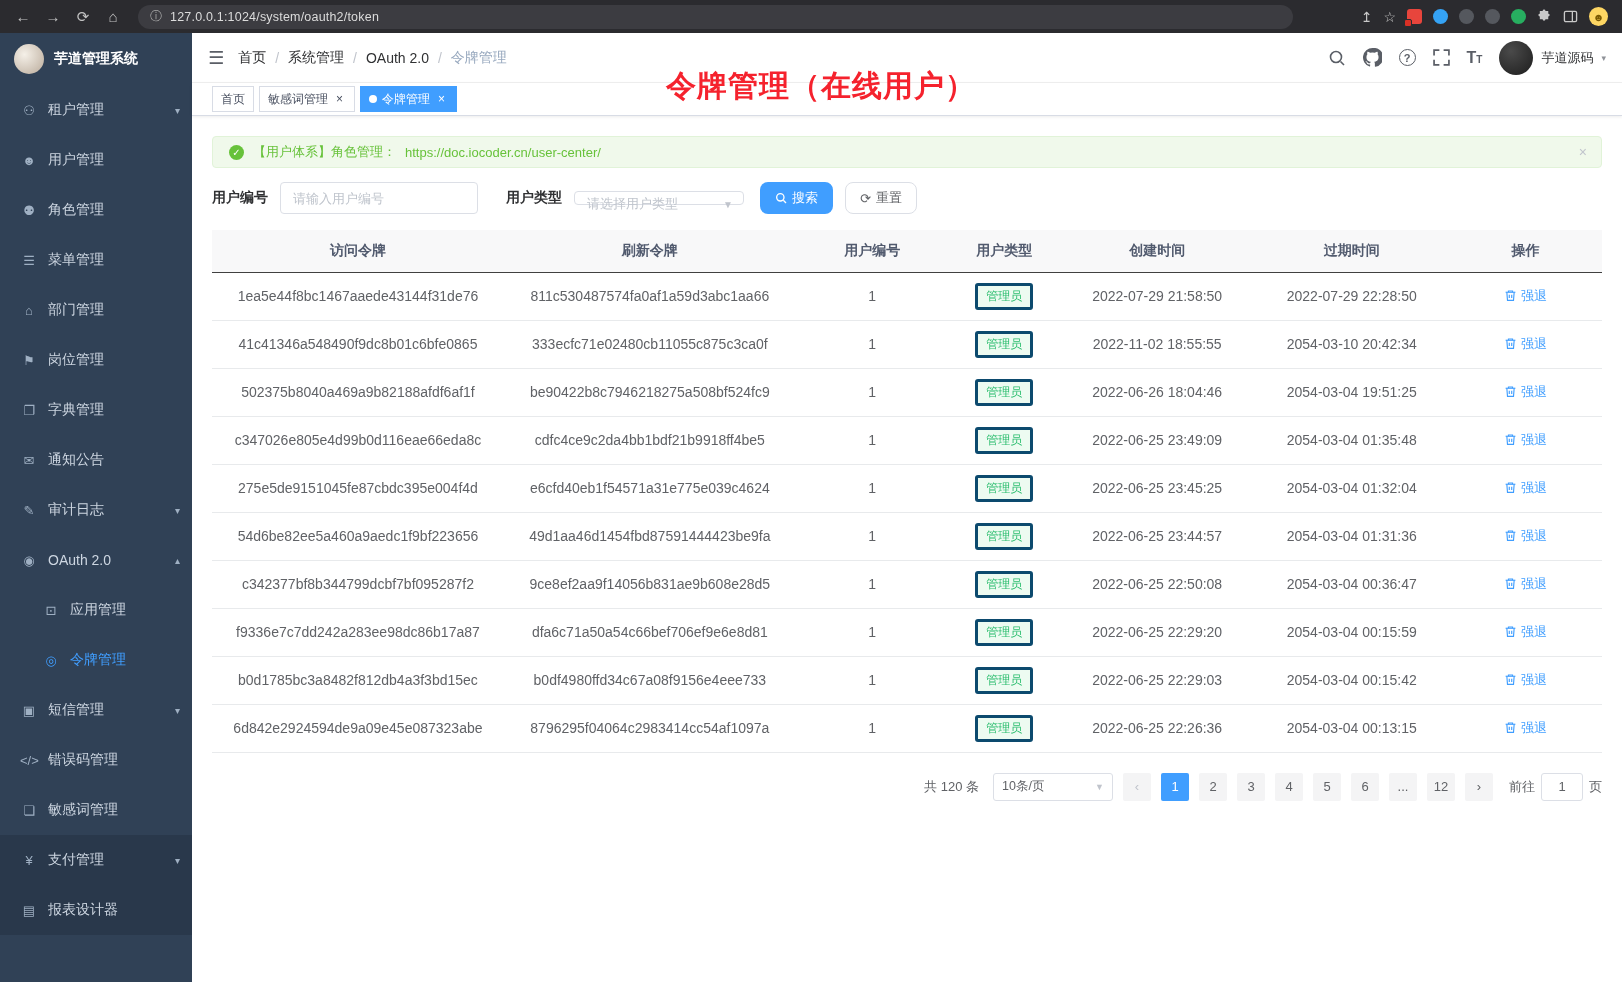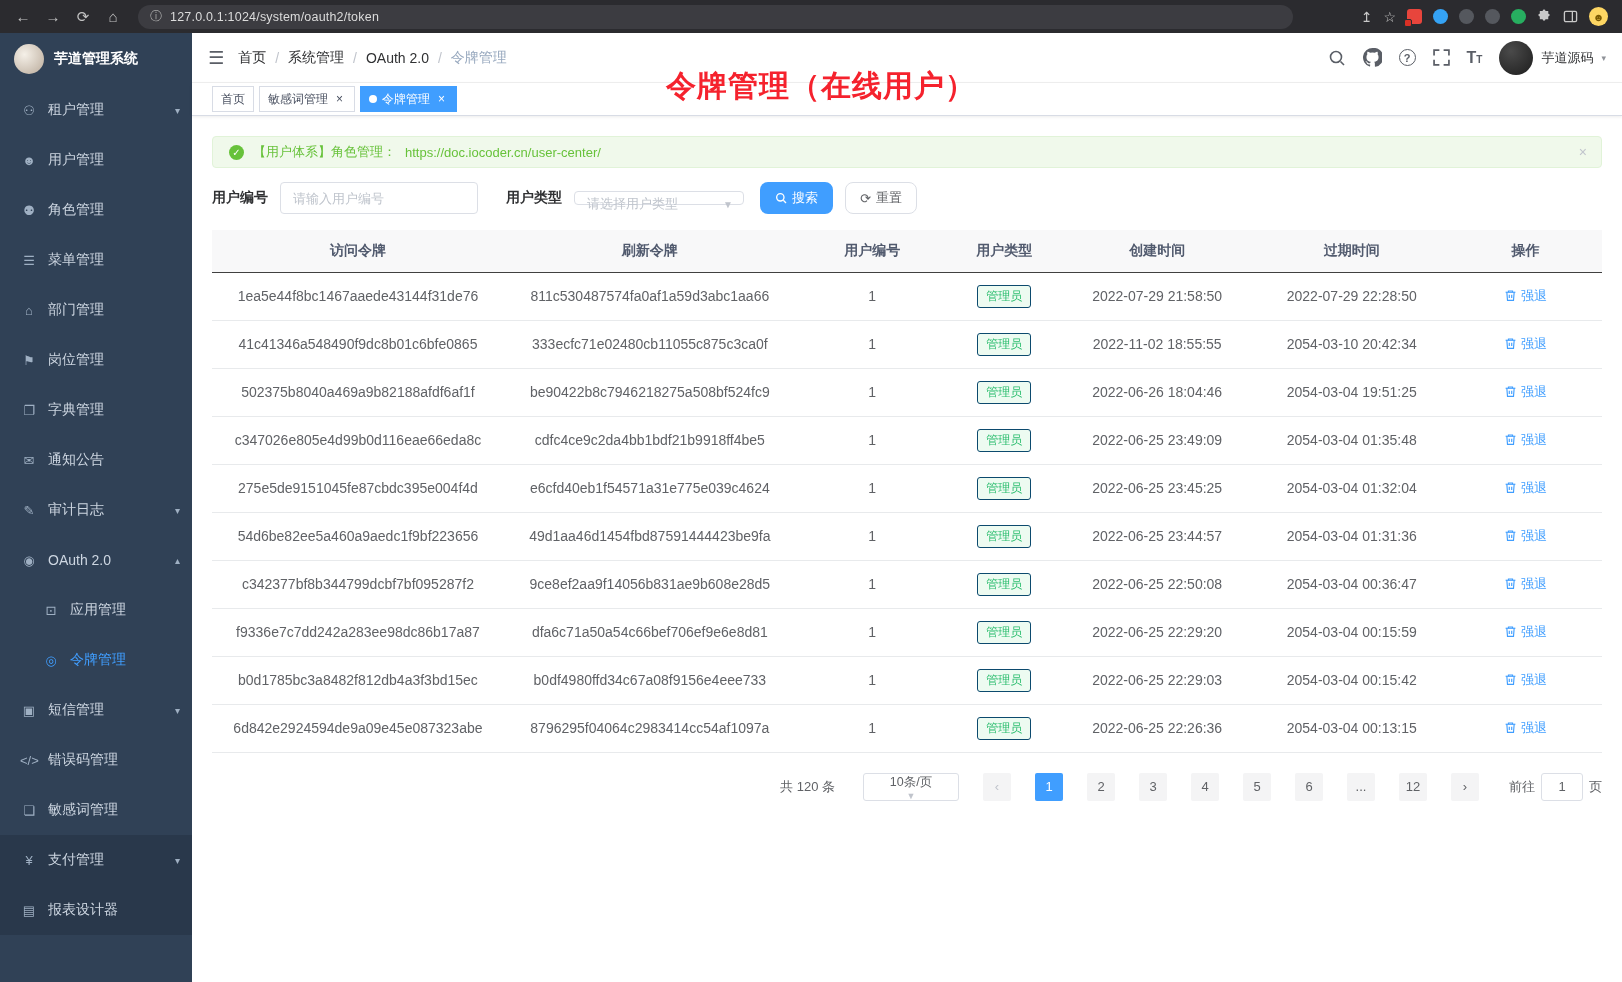--- a/index.html
+++ b/index.html
@@ -79,26 +79,26 @@
   .f-input::placeholder { color:#bfc4cc; }
   .f-select { width:170px; height:14px; border:1px solid #dcdfe6; border-radius:4px; display:flex; align-items:center; justify-content:space-between; padding:12px 10px 0 12px; font-size:13px; color:#bfc4cc; cursor:pointer; }
   .f-select .caret { color:#c0c4cc; font-size:10px; }
   .btn { height:32px; border-radius:8px; display:inline-flex; align-items:center; gap:5px; font-size:13px; padding:0 14px; cursor:pointer; border:1px solid transparent; font-family:inherit; }
   .btn-primary { background:#409eff; color:#fff; margin-left:16px; }
   .btn-plain { background:#fff; border-color:#dcdfe6; color:#606266; margin-left:12px; }
 
   table.grid { width:100%; border-collapse:collapse; table-layout:fixed; font-size:14px; }
   table.grid th { background:#f8f8f9; color:#515a6e; font-weight:600; height:42px; text-align:center; border-bottom:1px solid #404040; }
   table.grid td { height:48px; text-align:center; color:#606266; border-bottom:1px solid #e8eaec; overflow:hidden; white-space:nowrap; }
-  .tag-success { display:inline-block; background:#edfbf1; border:1px solid #0c4a6e; color:#2bbd6e; border-radius:3px; padding:2px 8px; font-size:12px; }
+  .tag-success { display:inline-block; background:#edfbf1; border:3px solid #0c4a6e; color:#2bbd6e; border-radius:3px; padding:2px 8px; font-size:12px; }
   .act-link { color:#409eff; font-size:13px; display:inline-flex; align-items:center; gap:4px; cursor:pointer; }
 
-  .pager { display:flex; align-items:center; justify-content:flex-end; gap:24px; margin-top:20px; font-size:13px; color:#606266; }
+  .pager { display:flex; align-items:center; justify-content:flex-end; gap:10px; margin-top:20px; font-size:13px; color:#606266; }
   .pg-total { margin-right:4px; }
-  .pg-size { width:96px; height:28px; border:1px solid #dcdfe6; border-radius:3px; display:flex; align-items:center; justify-content:space-between; padding:0 8px; font-size:12.5px; color:#606266; cursor:pointer;flex-direction:column; }
+  .pg-size { width:120px; height:28px; border:1px solid #dcdfe6; border-radius:3px; display:flex; align-items:center; justify-content:space-between; padding:0 8px; font-size:12.5px; color:#606266; cursor:pointer; }
   .pg-size .caret { color:#c0c4cc; font-size:9px; }
   .pg-btn { min-width:28px; height:28px; padding:0 4px; background:#f4f4f5; border-radius:2px; display:inline-flex; align-items:center; justify-content:center; font-size:13px; color:#606266; cursor:pointer; }
   .pg-btn.active { background:#409eff; color:#fff; }
   .pg-btn.disabled { color:#c0c4cc; }
   .pg-goto { display:flex; align-items:center; gap:6px; margin-left:6px; }
   .pg-input { width:42px; height:28px; border:1px solid #dcdfe6; border-radius:3px; text-align:center; font-size:13px; color:#606266; outline:none; font-family:inherit; }
 
   .annotation { position:absolute; left:666px; top:66px; font-size:30px; font-weight:700; color:#f5222d; z-index:50; letter-spacing:1px; white-space:nowrap; }
 </style>
 </head>

